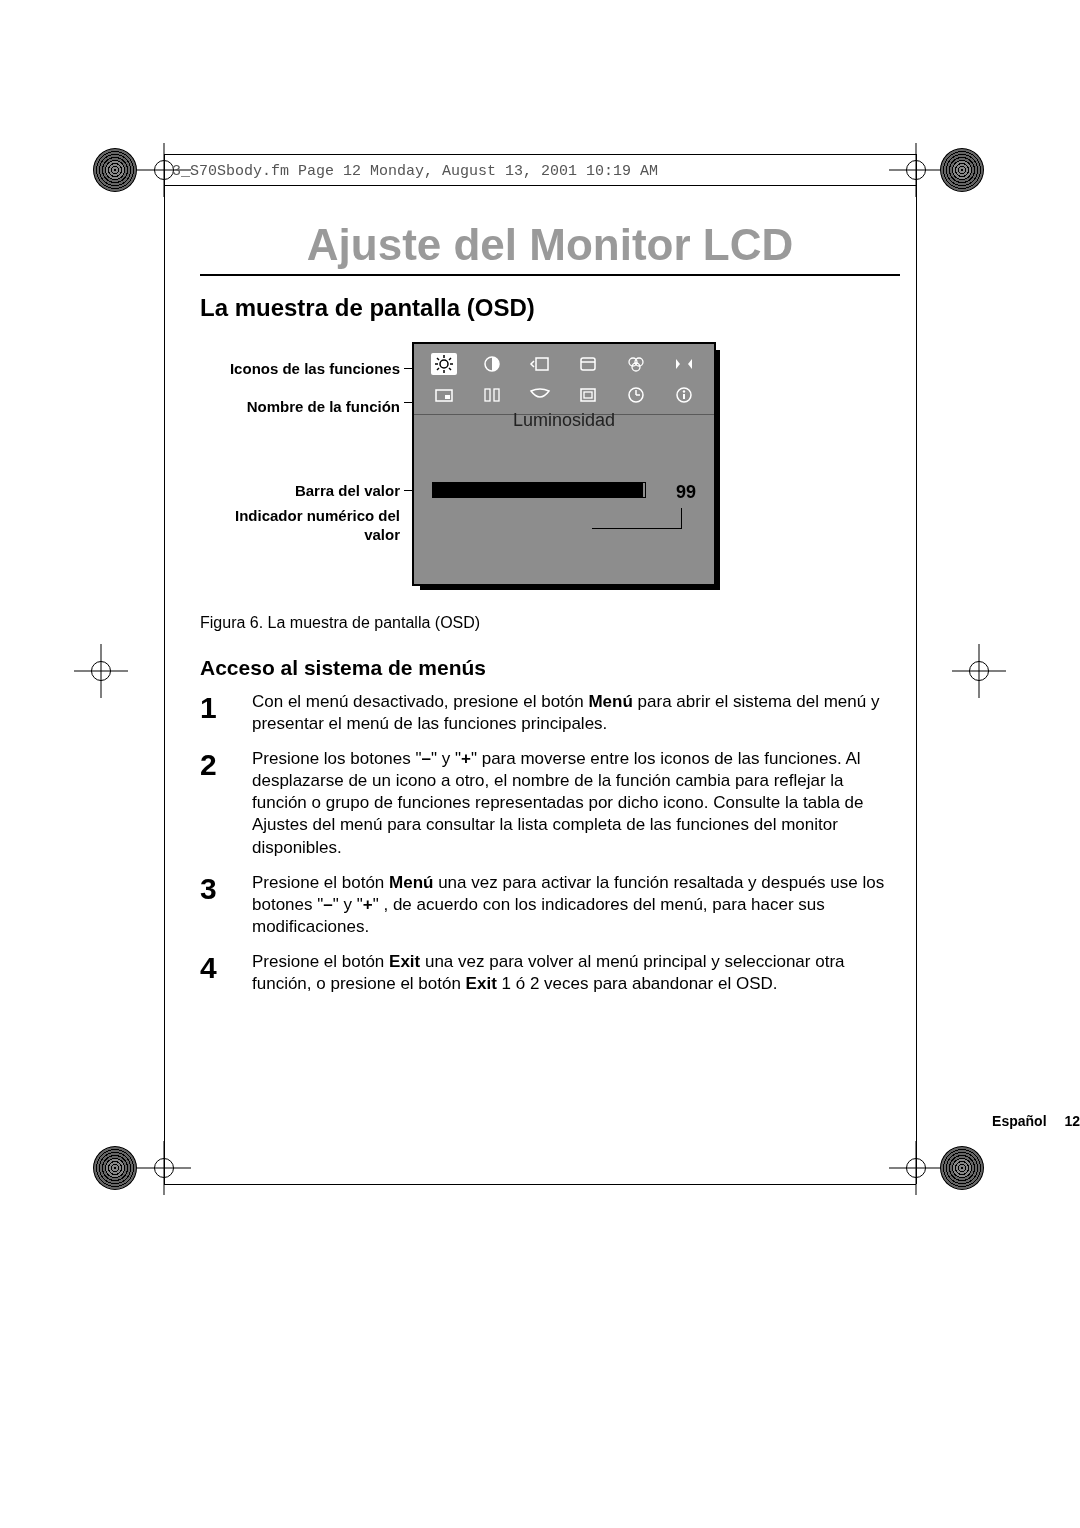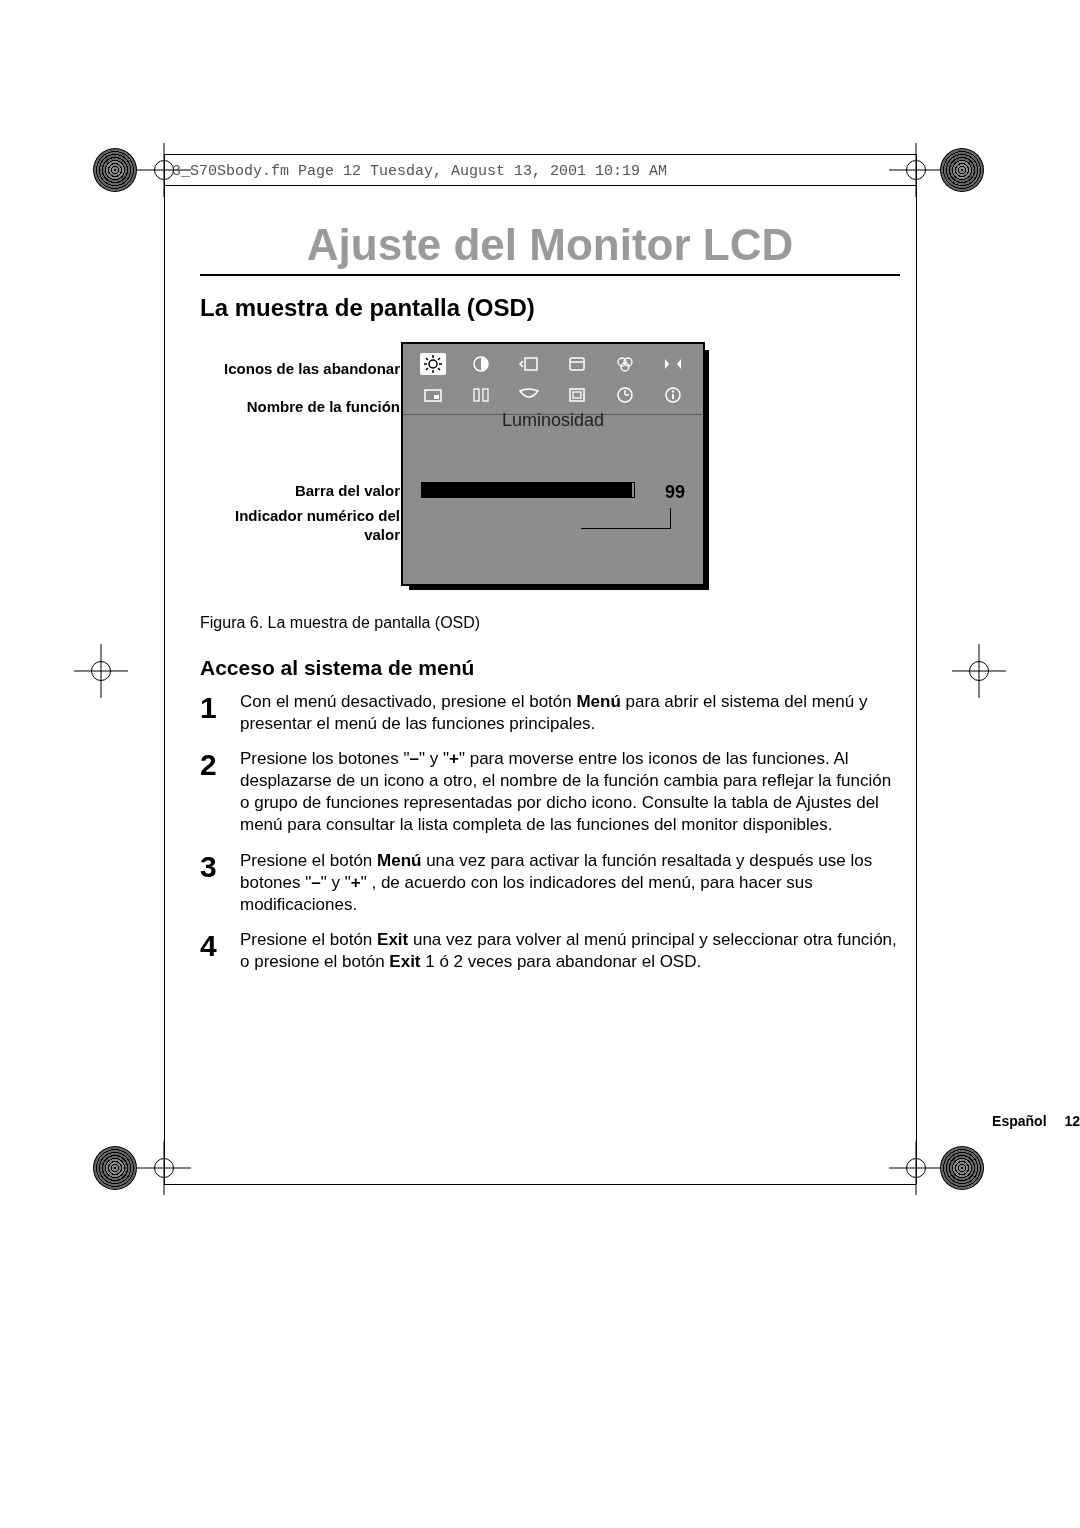--- a/index.html
+++ b/index.html
@@ -100,21 +100,21 @@
   .lbl { position: absolute; right: 0; text-align: right; line-height: 1.25; }
   .lbl-line {
     position: absolute;
     height: 1px;
     background: #000;
   }
 
   .osd-panel-wrap {
     position: relative;
     width: 300px;
-    margin-left: 1px;
+    margin-left: 12px;
   }
   .osd-shadow {
     position: absolute;
     left: 8px; top: 8px;
     width: 300px; height: 240px;
     background: #000;
   }
   .osd-panel {
     position: relative;
     width: 300px; height: 240px;
@@ -196,20 +196,21 @@
   }
   .step-num {
     width: 40px;
     font-size: 30px;
     font-weight: bold;
     flex-shrink: 0;
   }
   .step-body {
     flex: 1;
     padding-top: 3px;
+    margin-left: 12px;
   }
   .step-body b { font-weight: bold; }
 
   .footer {
     position: absolute;
     left: 0;
     width: 1080px;
     top: 1113px;
     text-align: right;
     font-size: 14px;
@@ -248,31 +249,31 @@
       <div class="circ"></div>
     </div>
   <div class="reg-big" style="left:940px; top:1146px;"></div>
 
   <div class="frame-line" style="left:164px; top:154px; width:752px; height:1px;"></div>
   <div class="frame-line" style="left:164px; top:185px; width:752px; height:1px;"></div>
   <div class="frame-line" style="left:164px; top:154px; width:1px; height:1030px;"></div>
   <div class="frame-line" style="left:916px; top:154px; width:1px; height:1030px;"></div>
   <div class="frame-line" style="left:164px; top:1184px; width:752px; height:1px;"></div>
 
-  <div class="file-info">3_S70Sbody.fm  Page 12  Tuesday, August 13, 2001  10:19 AM</div>
+  <div class="file-info">3_S70Sbody.fm  Page 12  Monday, August 13, 2001  10:19 AM</div>
 
   <div class="content">
     <div class="page-title">Ajuste del Monitor LCD</div>
     <div class="title-rule"></div>
 
     <h2 class="section-h">La muestra de pantalla (OSD)</h2>
 
     <div class="diagram-area">
       <div class="labels-col">
-        <div class="lbl" style="top:18px;">Iconos de las abandonar</div>
+        <div class="lbl" style="top:18px;">Iconos de las funciones</div>
         <div class="lbl-line" style="top:26px; left:204px; width:8px;"></div>
 
         <div class="lbl" style="top:56px;">Nombre de la función</div>
         <div class="lbl-line" style="top:60px; left:204px; width:8px;"></div>
 
         <div class="lbl" style="top:140px;">Barra del valor</div>
         <div class="lbl-line" style="top:148px; left:204px; width:8px;"></div>
 
         <div class="lbl" style="top:165px;">Indicador numérico del valor</div>
       </div>
@@ -372,21 +373,21 @@
           </div>
 
           <div style="position:absolute; right:32px; top:164px; width:1px; height:20px; background:#000;"></div>
           <div style="position:absolute; right:32px; top:184px; width:90px; height:1px; background:#000;"></div>
         </div>
       </div>
     </div>
 
     <div class="caption">Figura 6.  La muestra de pantalla (OSD)</div>
 
-    <h3 class="subsection-h">Acceso al sistema de menú</h3>
+    <h3 class="subsection-h">Acceso al sistema de menús</h3>
 
     <div class="steps" id="steps-container">
         <div class="step">
           <div class="step-num">1</div>
           <div class="step-body">Con el menú desactivado, presione el botón <b>Menú</b> para abrir el sistema del menú y presentar el menú de las funciones principales.</div>
         </div>
         <div class="step">
           <div class="step-num">2</div>
           <div class="step-body">Presione los botones "<b>–</b>" y "<b>+</b>"  para moverse entre los iconos de las funciones. Al desplazarse de un icono a otro, el nombre de la función cambia para reflejar la función o grupo de funciones representadas por dicho icono. Consulte la tabla de Ajustes del menú para consultar la lista completa de las funciones del monitor disponibles.</div>
         </div>

